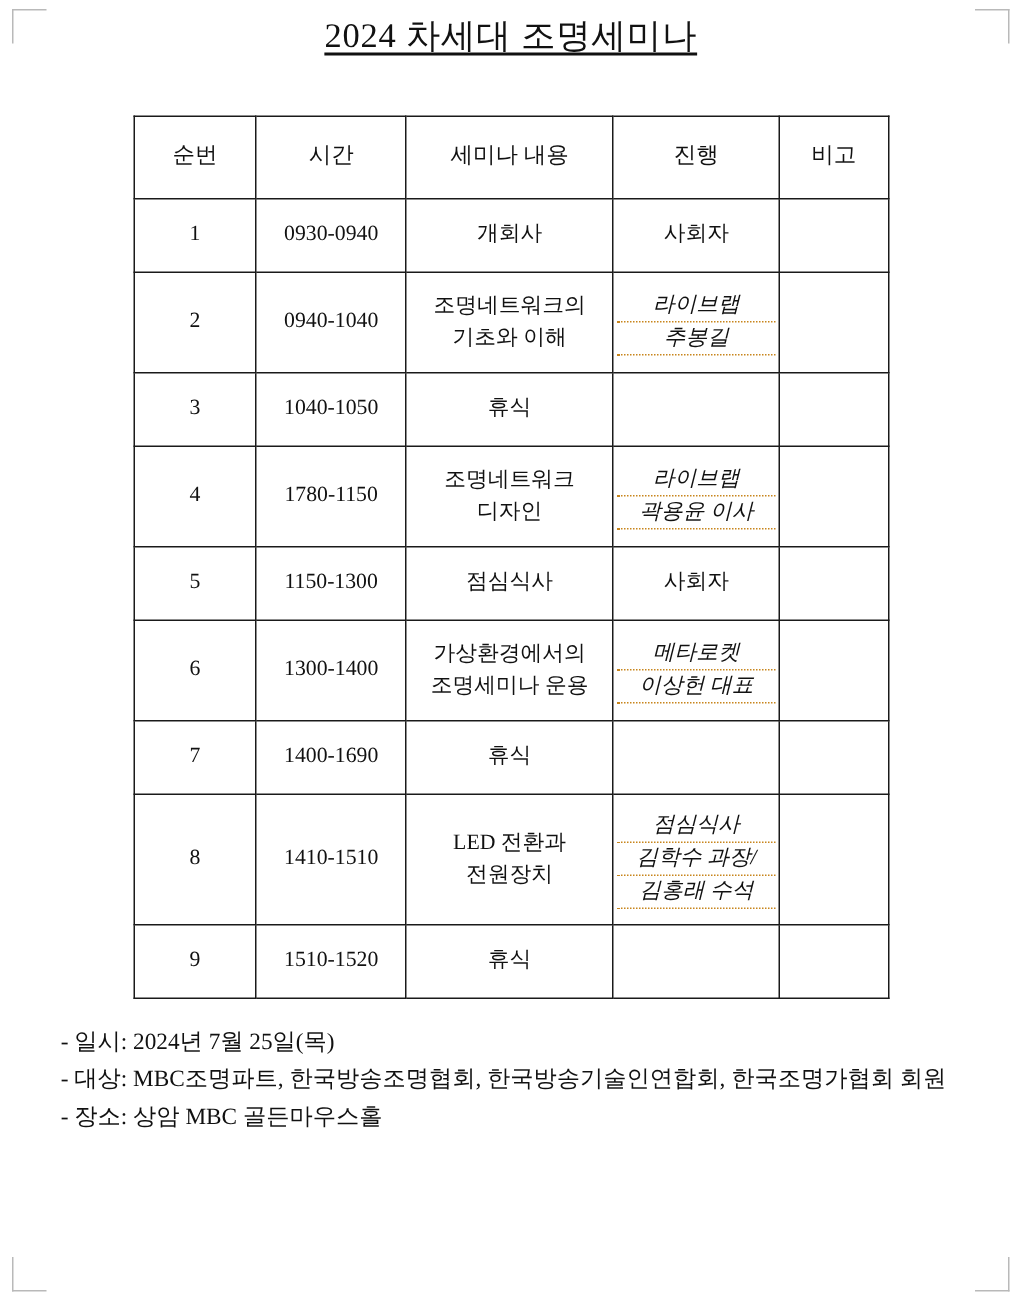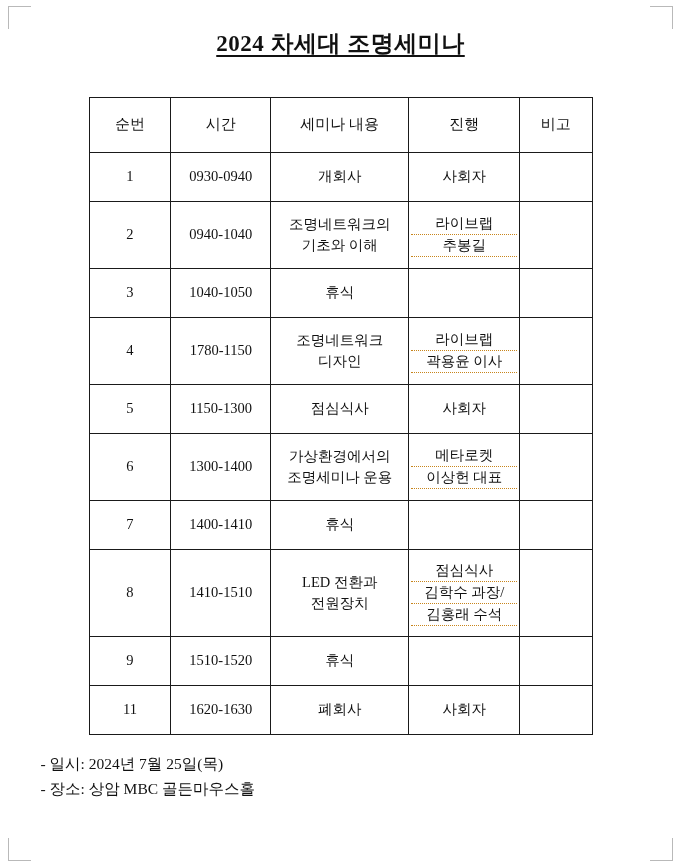--- a/index.html
+++ b/index.html
@@ -31,23 +31,23 @@
     border-width: 0;
   }
   .crop.tl { top: 6px; left: 8px; border-left-width: 1px; border-top-width: 1px; }
   .crop.tr { top: 6px; right: 8px; border-right-width: 1px; border-top-width: 1px; }
   .crop.bl { bottom: 6px; left: 8px; border-left-width: 1px; border-bottom-width: 1px; }
   .crop.br { bottom: 6px; right: 8px; border-right-width: 1px; border-bottom-width: 1px; }
 
   .doc-title {
     text-align: center;
     font-size: 23px;
-    font-weight: bold;
+    font-weight: normal;
     letter-spacing: 0.5px;
-    padding-top: 28px;
+    padding-top: 8px;
     text-decoration: underline;
     text-underline-offset: 4px;
   }
 
   .table-wrap {
     margin: 38px auto 16px auto;
     width: 504px;
   }
   table.seminar {
     border-collapse: collapse;
@@ -81,21 +81,21 @@
 
   .notes {
     margin: 12px auto 0 auto;
     width: 600px;
     font-size: 15.5px;
     line-height: 1.62;
   }
   .notes .note-line {
     white-space: normal;
   }
-  .spell { border-bottom: 1px dotted #c8851c; }
+  .spell { border-bottom: 1px dotted #c8851c; font-style: italic; }
 </style>
 </head>
 <body>
 
 <div class="page">
 
   <div class="crop tl"></div>
   <div class="crop tr"></div>
   <div class="crop bl"></div>
   <div class="crop br"></div>
@@ -195,21 +195,21 @@
           </td>
           <td class="cell-lines">
             <span class="spell">메타로켓</span>
             <span class="spell">이상헌 대표</span>
           </td>
           <td></td>
         </tr>
 
         <tr class="row-1line">
           <td>7</td>
-          <td>1400-1410</td>
+          <td>1400-1690</td>
           <td class="cell-lines">
             <span>휴식</span>
           </td>
           <td class="cell-lines">
             <span></span>
           </td>
           <td></td>
         </tr>
 
         <tr class="row-3line">
@@ -233,35 +233,25 @@
           <td class="cell-lines">
             <span>휴식</span>
           </td>
           <td class="cell-lines">
             <span></span>
           </td>
           <td></td>
         </tr>
 
 
-        <tr class="row-1line">
-          <td>11</td>
-          <td>1620-1630</td>
-          <td class="cell-lines">
-            <span>폐회사</span>
-          </td>
-          <td class="cell-lines">
-            <span>사회자</span>
-          </td>
-          <td></td>
-        </tr>
 
       </tbody>
     </table>
   </div>
 
   <div class="notes">
     <div class="note-line">- 일시: 2024년 7월 25일(목)</div>
+    <div class="note-line">- 대상: MBC조명파트, 한국방송조명협회, 한국방송기술인연합회, 한국조명가협회 회원</div>
     <div class="note-line">- 장소: 상암 MBC 골든마우스홀</div>
 
   </div>
 
 </div>
 
 </body></html>

